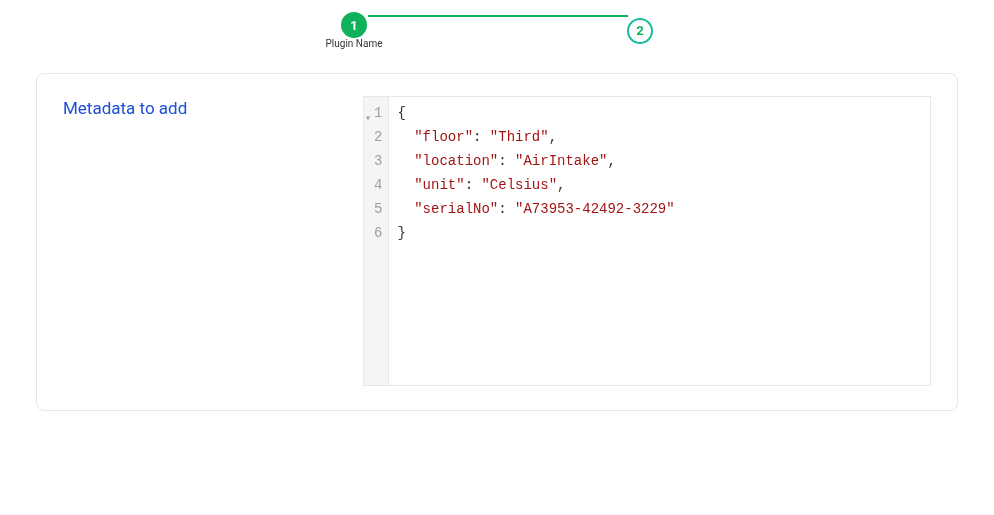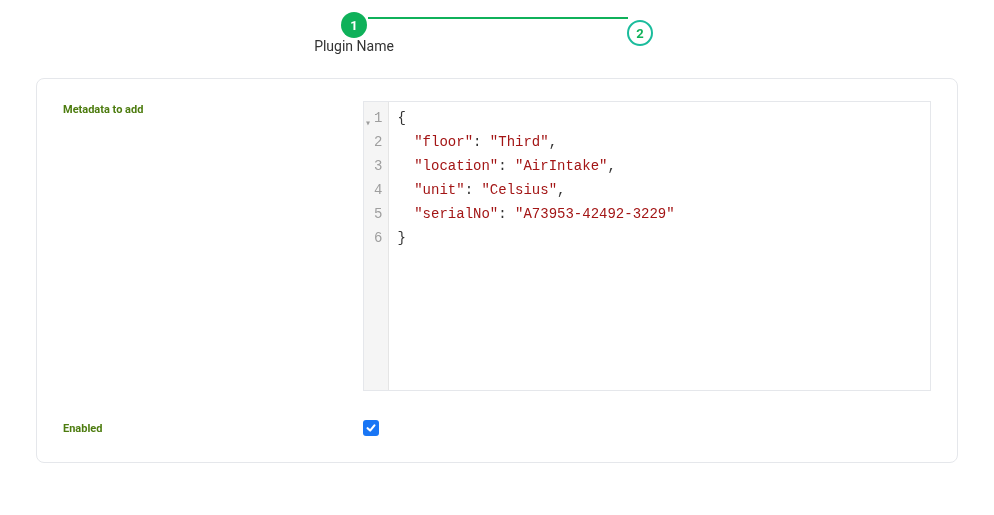--- a/index.html
+++ b/index.html
@@ -32,21 +32,21 @@
     .step-circle.done {
       background: #0fb15a;
       color: #fff;
     }
     .step-circle.current {
       background: #fff;
       color: #0fb15a;
       border: 2px solid #1abc9c;
     }
     .step-label {
-      font-size: 14px;
+      font-size: 10px;
       color: #333;
     }
     .stepper-row {
       display: flex;
       align-items: center;
       gap: 0;
     }
     .step-block {
       display: flex;
       flex-direction: column;
@@ -70,23 +70,23 @@
       display: flex;
       flex-direction: column;
       gap: 28px;
     }
     .row {
       display: flex;
       align-items: flex-start;
     }
     .row-label {
       width: 300px;
-      font-weight: 700;
-      font-size: 11px;
-      color: #4d7c0f;
+      font-weight: 400;
+      font-size: 17px;
+      color: #1d4ed8;
       padding-top: 2px;
     }
     .row-content {
       flex: 1;
     }
     .code-editor {
       border: 1px solid #e5e7eb;
       display: flex;
       height: 290px;
       font-family: ui-monospace, SFMono-Regular, Menlo, Monaco, Consolas, "Liberation Mono", "Courier New", monospace;
@@ -166,24 +166,14 @@
             <div class="gutter-line">3</div>
             <div class="gutter-line">4</div>
             <div class="gutter-line">5</div>
             <div class="gutter-line">6</div>
           </div>
         <div class="code-area"><div class="code-line"><span class="tok-brace">{</span></div><div class="code-line"><span>  </span><span class="tok-key">"floor"</span><span class="tok-punct">: </span><span class="tok-str">"Third"</span><span class="tok-punct">,</span></div><div class="code-line"><span>  </span><span class="tok-key">"location"</span><span class="tok-punct">: </span><span class="tok-str">"AirIntake"</span><span class="tok-punct">,</span></div><div class="code-line"><span>  </span><span class="tok-key">"unit"</span><span class="tok-punct">: </span><span class="tok-str">"Celsius"</span><span class="tok-punct">,</span></div><div class="code-line"><span>  </span><span class="tok-key">"serialNo"</span><span class="tok-punct">: </span><span class="tok-str">"A73953-42492-3229"</span></div><div class="code-line"><span class="tok-brace">}</span></div></div>
       </div>
     </div>
   </div>
 
-  <div class="row enabled-row">
-    <div class="row-label">Enabled</div>
-    <div class="row-content">
-      <span class="checkbox">
-        <svg viewBox="0 0 14 14">
-            <path d="M3 7.2 L6 10 L11 4"></path>
-          </svg>
-      </span>
-    </div>
-  </div>
 
 </div>
 
 </body></html>

